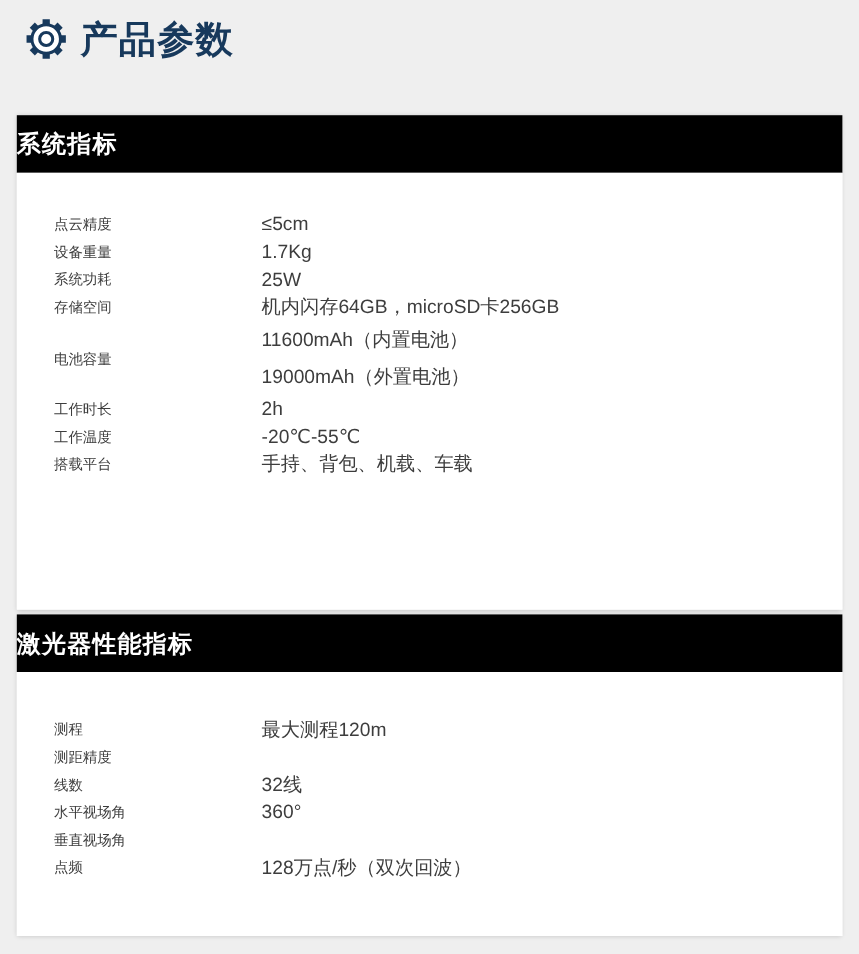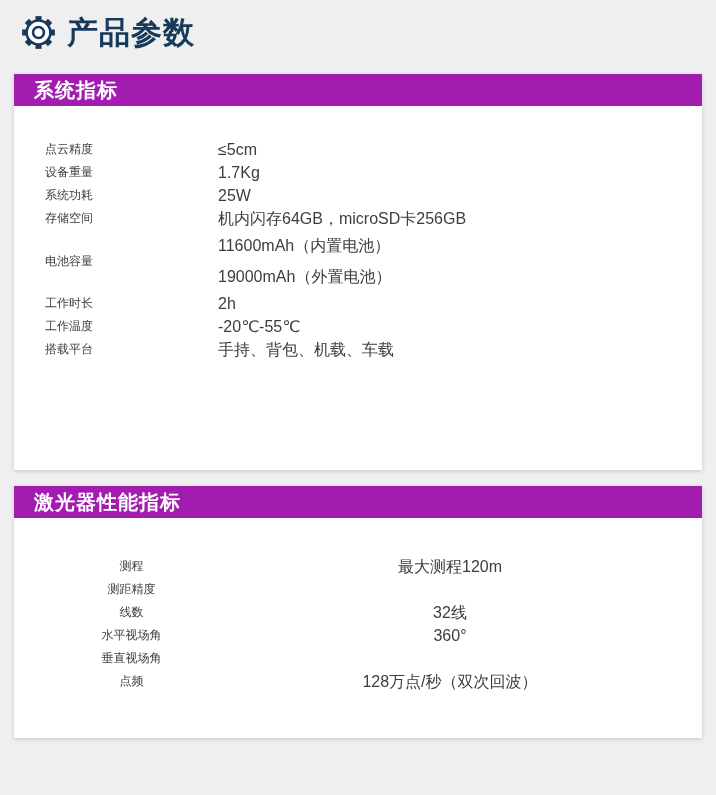--- a/index.html
+++ b/index.html
@@ -9,44 +9,43 @@
     font-family: "Liberation Sans", "DejaVu Sans", sans-serif;
     color: #3d3d3d;
     overflow: hidden;
   }
   
   .title-bar {
     display: flex;
     align-items: center;
     gap: 9px;
     padding: 13px 0 0 19px;
-    height: 74px;
+    height: 96px;
     align-items: flex-start;
   }
   .title-bar .gear-wrap { width: 39px; height: 39px; flex: 0 0 auto; }
   .page-title {
     font-size: 31px;
     font-weight: 700;
     color: #17395c;
     letter-spacing: 1px;
     line-height: 39px;
   }
   
   .card {
     margin: 0 14px;
     box-shadow: 0 1px 4px rgba(0,0,0,.18);
     background: #fff;
   }
-  .card + .card { margin-top: 16px; text-align: center; }
+  .card + .card { margin-top: 4px; }
   .card-header {
-    background: #a21caf;
-    height: 32px;
+    background: #000000;
+    height: 48px;
     display: flex;
     align-items: center;
-    padding-left: 20px;
   }
   .card-title {
     color: #ffffff;
     font-size: 20px;
     font-weight: 700;
     letter-spacing: 1px;
   }
   .card-body {
     background: #fff;
     padding-left: 31px;

